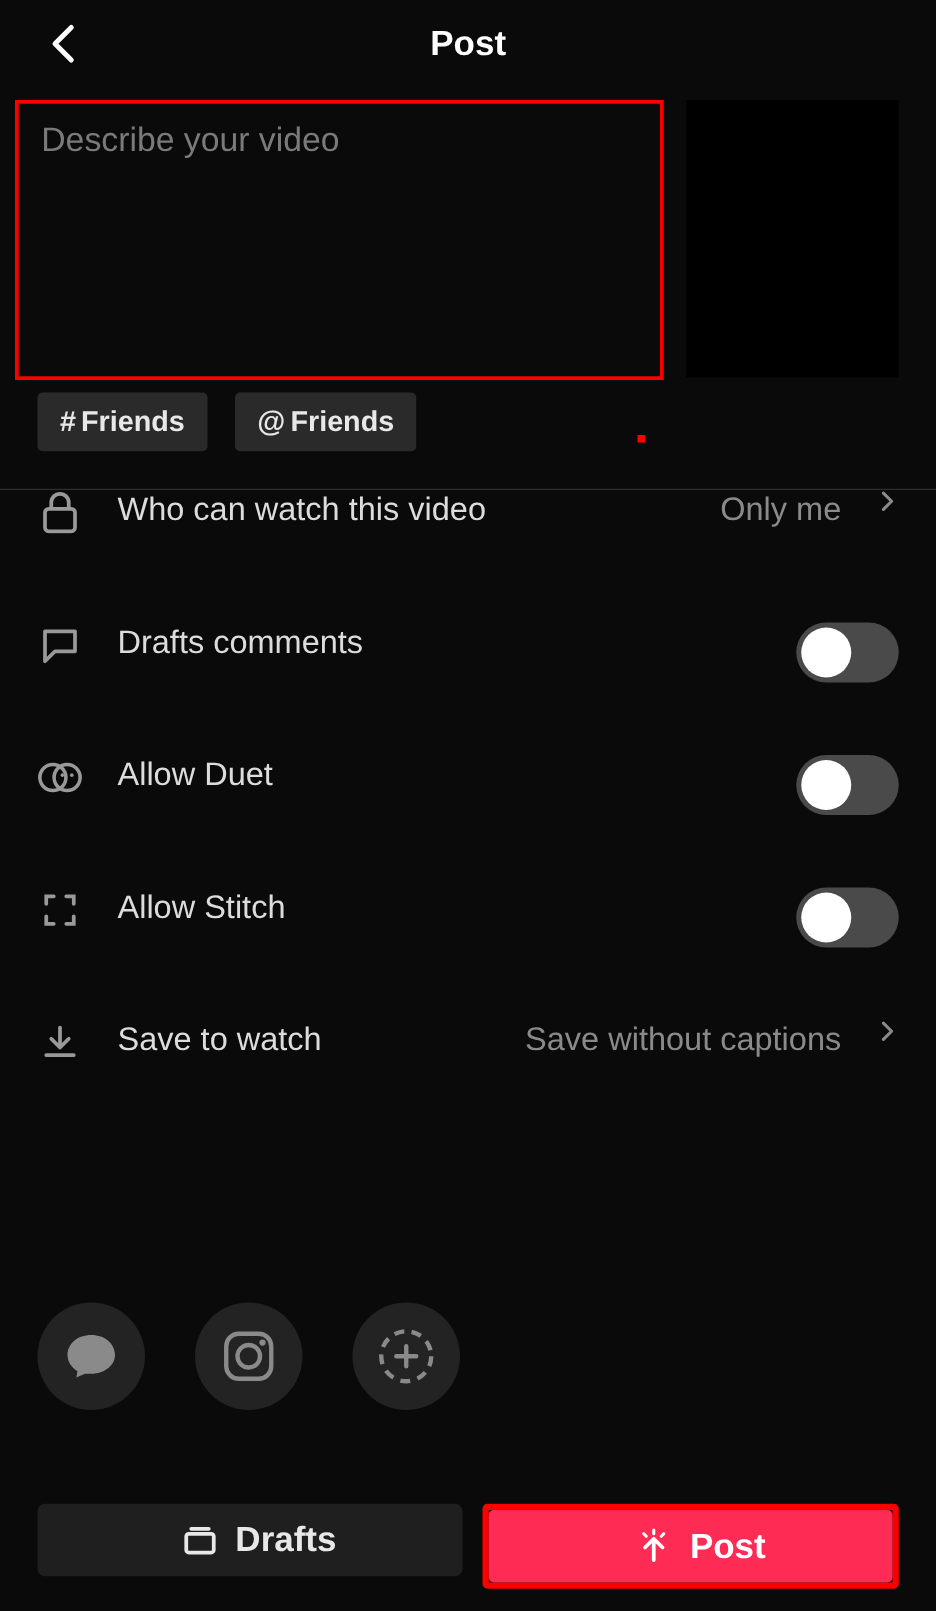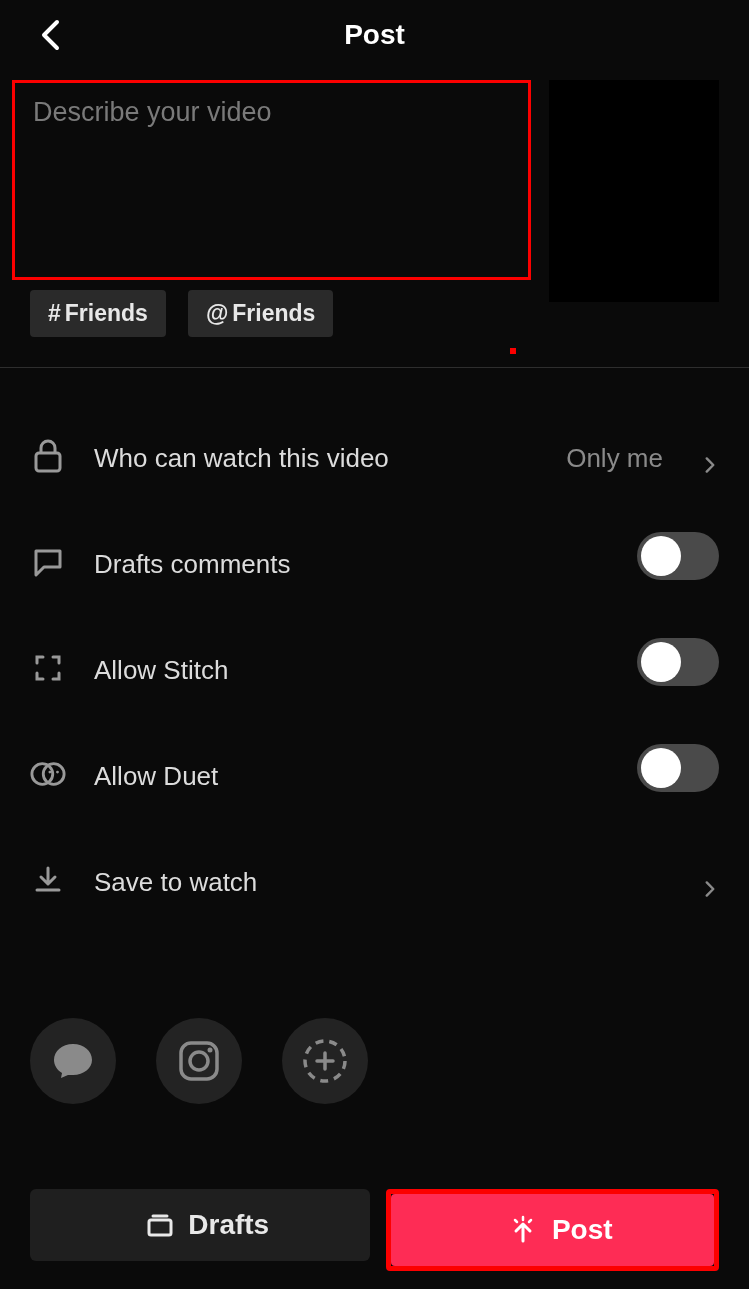--- a/index.html
+++ b/index.html
@@ -37,21 +37,21 @@
     color: #fff;
   }
   .compose {
     display: flex;
     padding: 10px 30px 10px 12px;
     gap: 18px;
   }
   .caption-col { flex: 1; }
   .caption-box {
     border: 3px solid #fc0000;
-    height: 200px;
+    height: 224px;
     padding: 14px 18px;
   }
   .caption-placeholder {
     font-size: 27px;
     color: #7a7a7a;
   }
   .chips {
     display: flex;
     gap: 22px;
     margin-top: 10px;
@@ -80,42 +80,41 @@
     left: 510px;
     top: 348px;
     width: 6px;
     height: 6px;
     background: #fc0000;
   }
   .divider { height: 1px; background: #2e2e2e; margin-top: 20px; }
   .settings { padding: 0 30px; }
   .row {
     display: flex;
-    align-items: flex-end;
+    align-items: flex-start;
     height: 106px;
     gap: 28px;
   }
   .row-icon {
     width: 36px;
     height: 36px;
     display: flex;
     align-items: center;
     justify-content: center;
     color: #999;
     flex-shrink: 0;
   }
   .row-label {
     font-size: 26px;
     color: #dcdcdc;
     flex: 1;
   }
   .row-value {
     font-size: 26px;
     color: #8a8a8a;
-    margin-right: 10px;
   }
   .chevron {
     width: 18px;
     height: 18px;
     color: #8a8a8a;
   }
   .toggle {
     width: 82px;
     height: 48px;
     border-radius: 24px;
@@ -153,21 +152,21 @@
     position: absolute;
     left: 0;
     right: 0;
     bottom: 18px;
     padding: 0 30px;
     display: flex;
     gap: 16px;
   }
   .btn {
     flex: 1;
-    height: 72px;
+    height: 58px;
     border-radius: 6px;
     display: flex;
     align-items: center;
     justify-content: center;
     gap: 14px;
     font-size: 28px;
     font-weight: 700;
     cursor: pointer;
     padding-left: 16px;
   }
@@ -246,52 +245,53 @@
         </svg>
     </div>
     <div class="row-label">Drafts comments</div>
     <div class="toggle">
         <div class="toggle-knob"></div>
       </div>
   </div>
 
   <div class="row">
     <div class="row-icon">
-      <svg width="32" height="32" viewBox="0 0 32 32" fill="none">
-          <path d="M5 11 v-6 h6 M21 5 h6 v6 M27 21 v6 h-6 M11 27 h-6 v-6" stroke="#999" stroke-width="3" stroke-linecap="round" fill="none"></path>
-        </svg>
-    </div>
-    <div class="row-label">Allow Stitch</div>
-    <div class="toggle">
-        <div class="toggle-knob"></div>
-      </div>
-  </div>
-
-  <div class="row">
-    <div class="row-icon">
       <svg width="38" height="30" viewBox="0 0 38 30" fill="none">
           <circle cx="13" cy="15" r="11" stroke="#999" stroke-width="3" fill="none"></circle>
           <circle cx="25" cy="15" r="11" stroke="#999" stroke-width="3" fill="none"></circle>
           <circle cx="21" cy="13" r="1.5" fill="#999"></circle>
           <circle cx="29" cy="13" r="1.5" fill="#999"></circle>
         </svg>
     </div>
     <div class="row-label">Allow Duet</div>
     <div class="toggle">
         <div class="toggle-knob"></div>
       </div>
   </div>
 
   <div class="row">
     <div class="row-icon">
       <svg width="32" height="32" viewBox="0 0 32 32" fill="none">
+          <path d="M5 11 v-6 h6 M21 5 h6 v6 M27 21 v6 h-6 M11 27 h-6 v-6" stroke="#999" stroke-width="3" stroke-linecap="round" fill="none"></path>
+        </svg>
+    </div>
+    <div class="row-label">Allow Stitch</div>
+    <div class="toggle">
+        <div class="toggle-knob"></div>
+      </div>
+  </div>
+
+  <div class="row">
+    <div class="row-icon">
+      <svg width="32" height="32" viewBox="0 0 32 32" fill="none">
           <path d="M16 4 v16 M9 13 l7 7 l7 -7 M5 26 h22" stroke="#999" stroke-width="3" stroke-linecap="round" stroke-linejoin="round" fill="none"></path>
         </svg>
     </div>
     <div class="row-label">Save to watch</div>
+    <div class="row-value">Save without captions</div>
     <svg class="chevron" width="14" height="22" viewBox="0 0 14 22" fill="none">
         <path d="M3 3 L11 11 L3 19" stroke="#8a8a8a" stroke-width="3" stroke-linecap="round" stroke-linejoin="round"></path>
       </svg>
   </div>
 </div>
 
 <div class="share-row">
   <div class="share-btn">
     <svg width="42" height="38" viewBox="0 0 42 38">
         <path d="M21 2 C10 2 2 9 2 18 c0 5 3 10 8 13 l-1 5 l7 -3 c2 0 3 0 5 0 C32 33 40 26 40 18 C40 9 32 2 21 2 Z" fill="#8a8a8a"></path>

